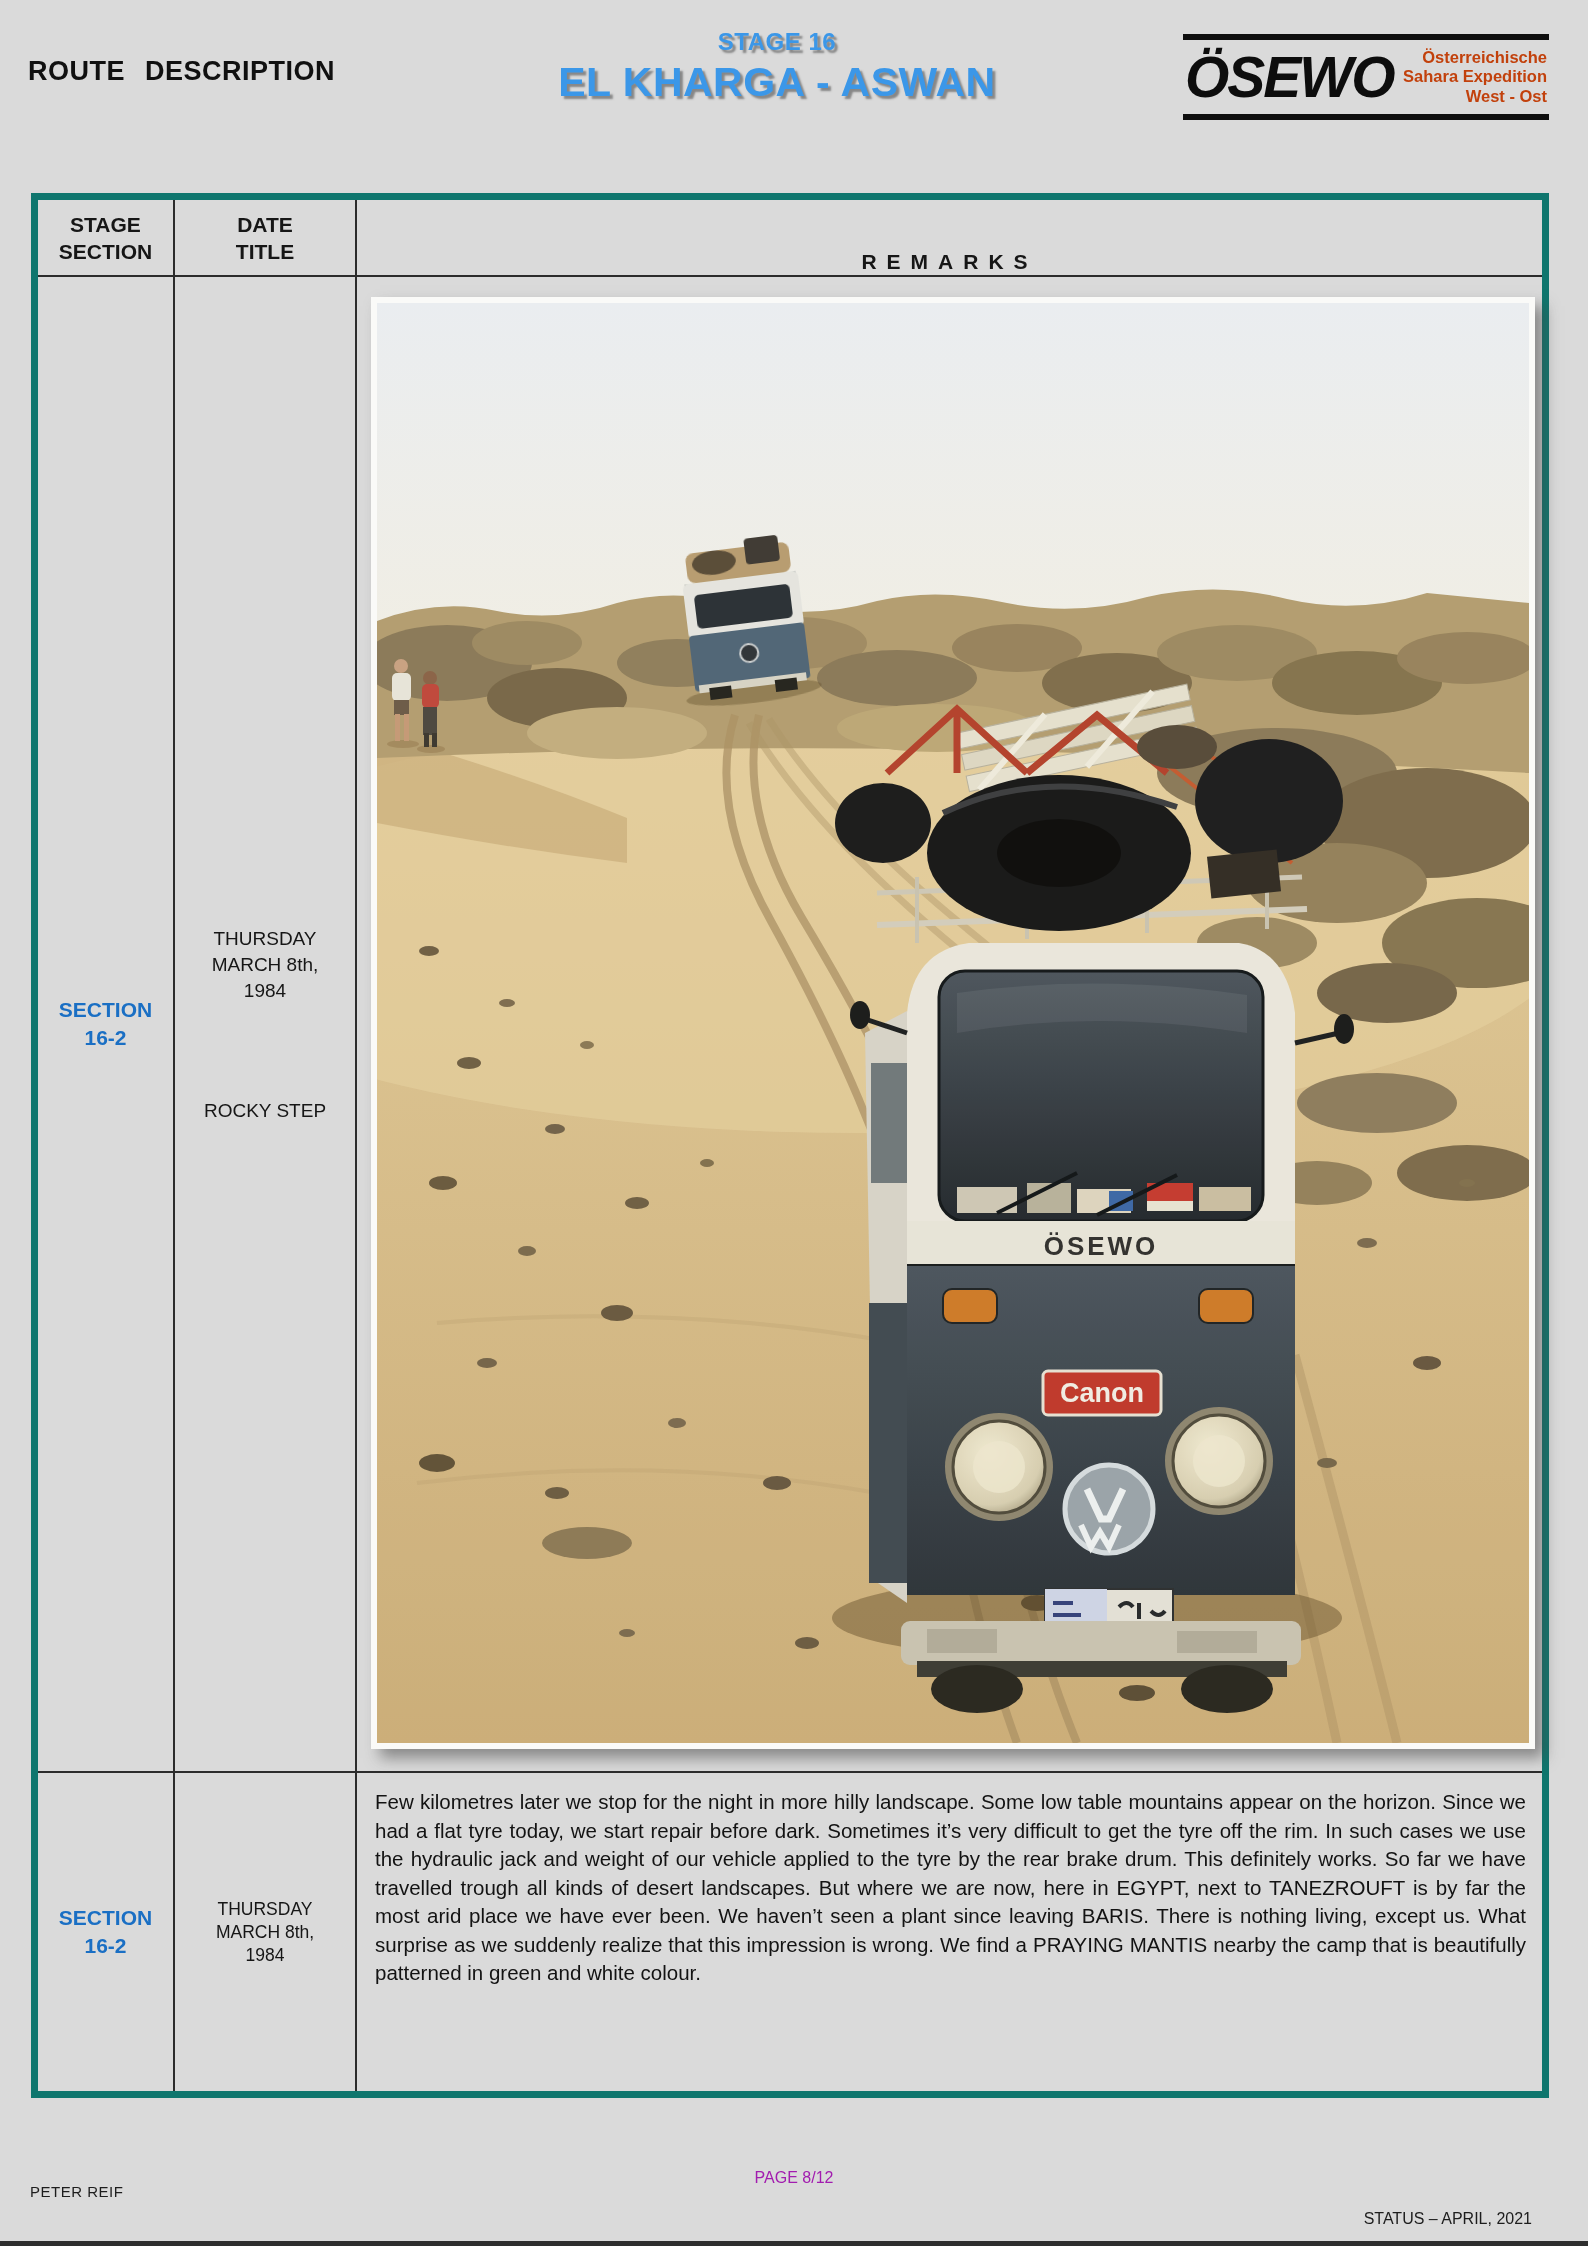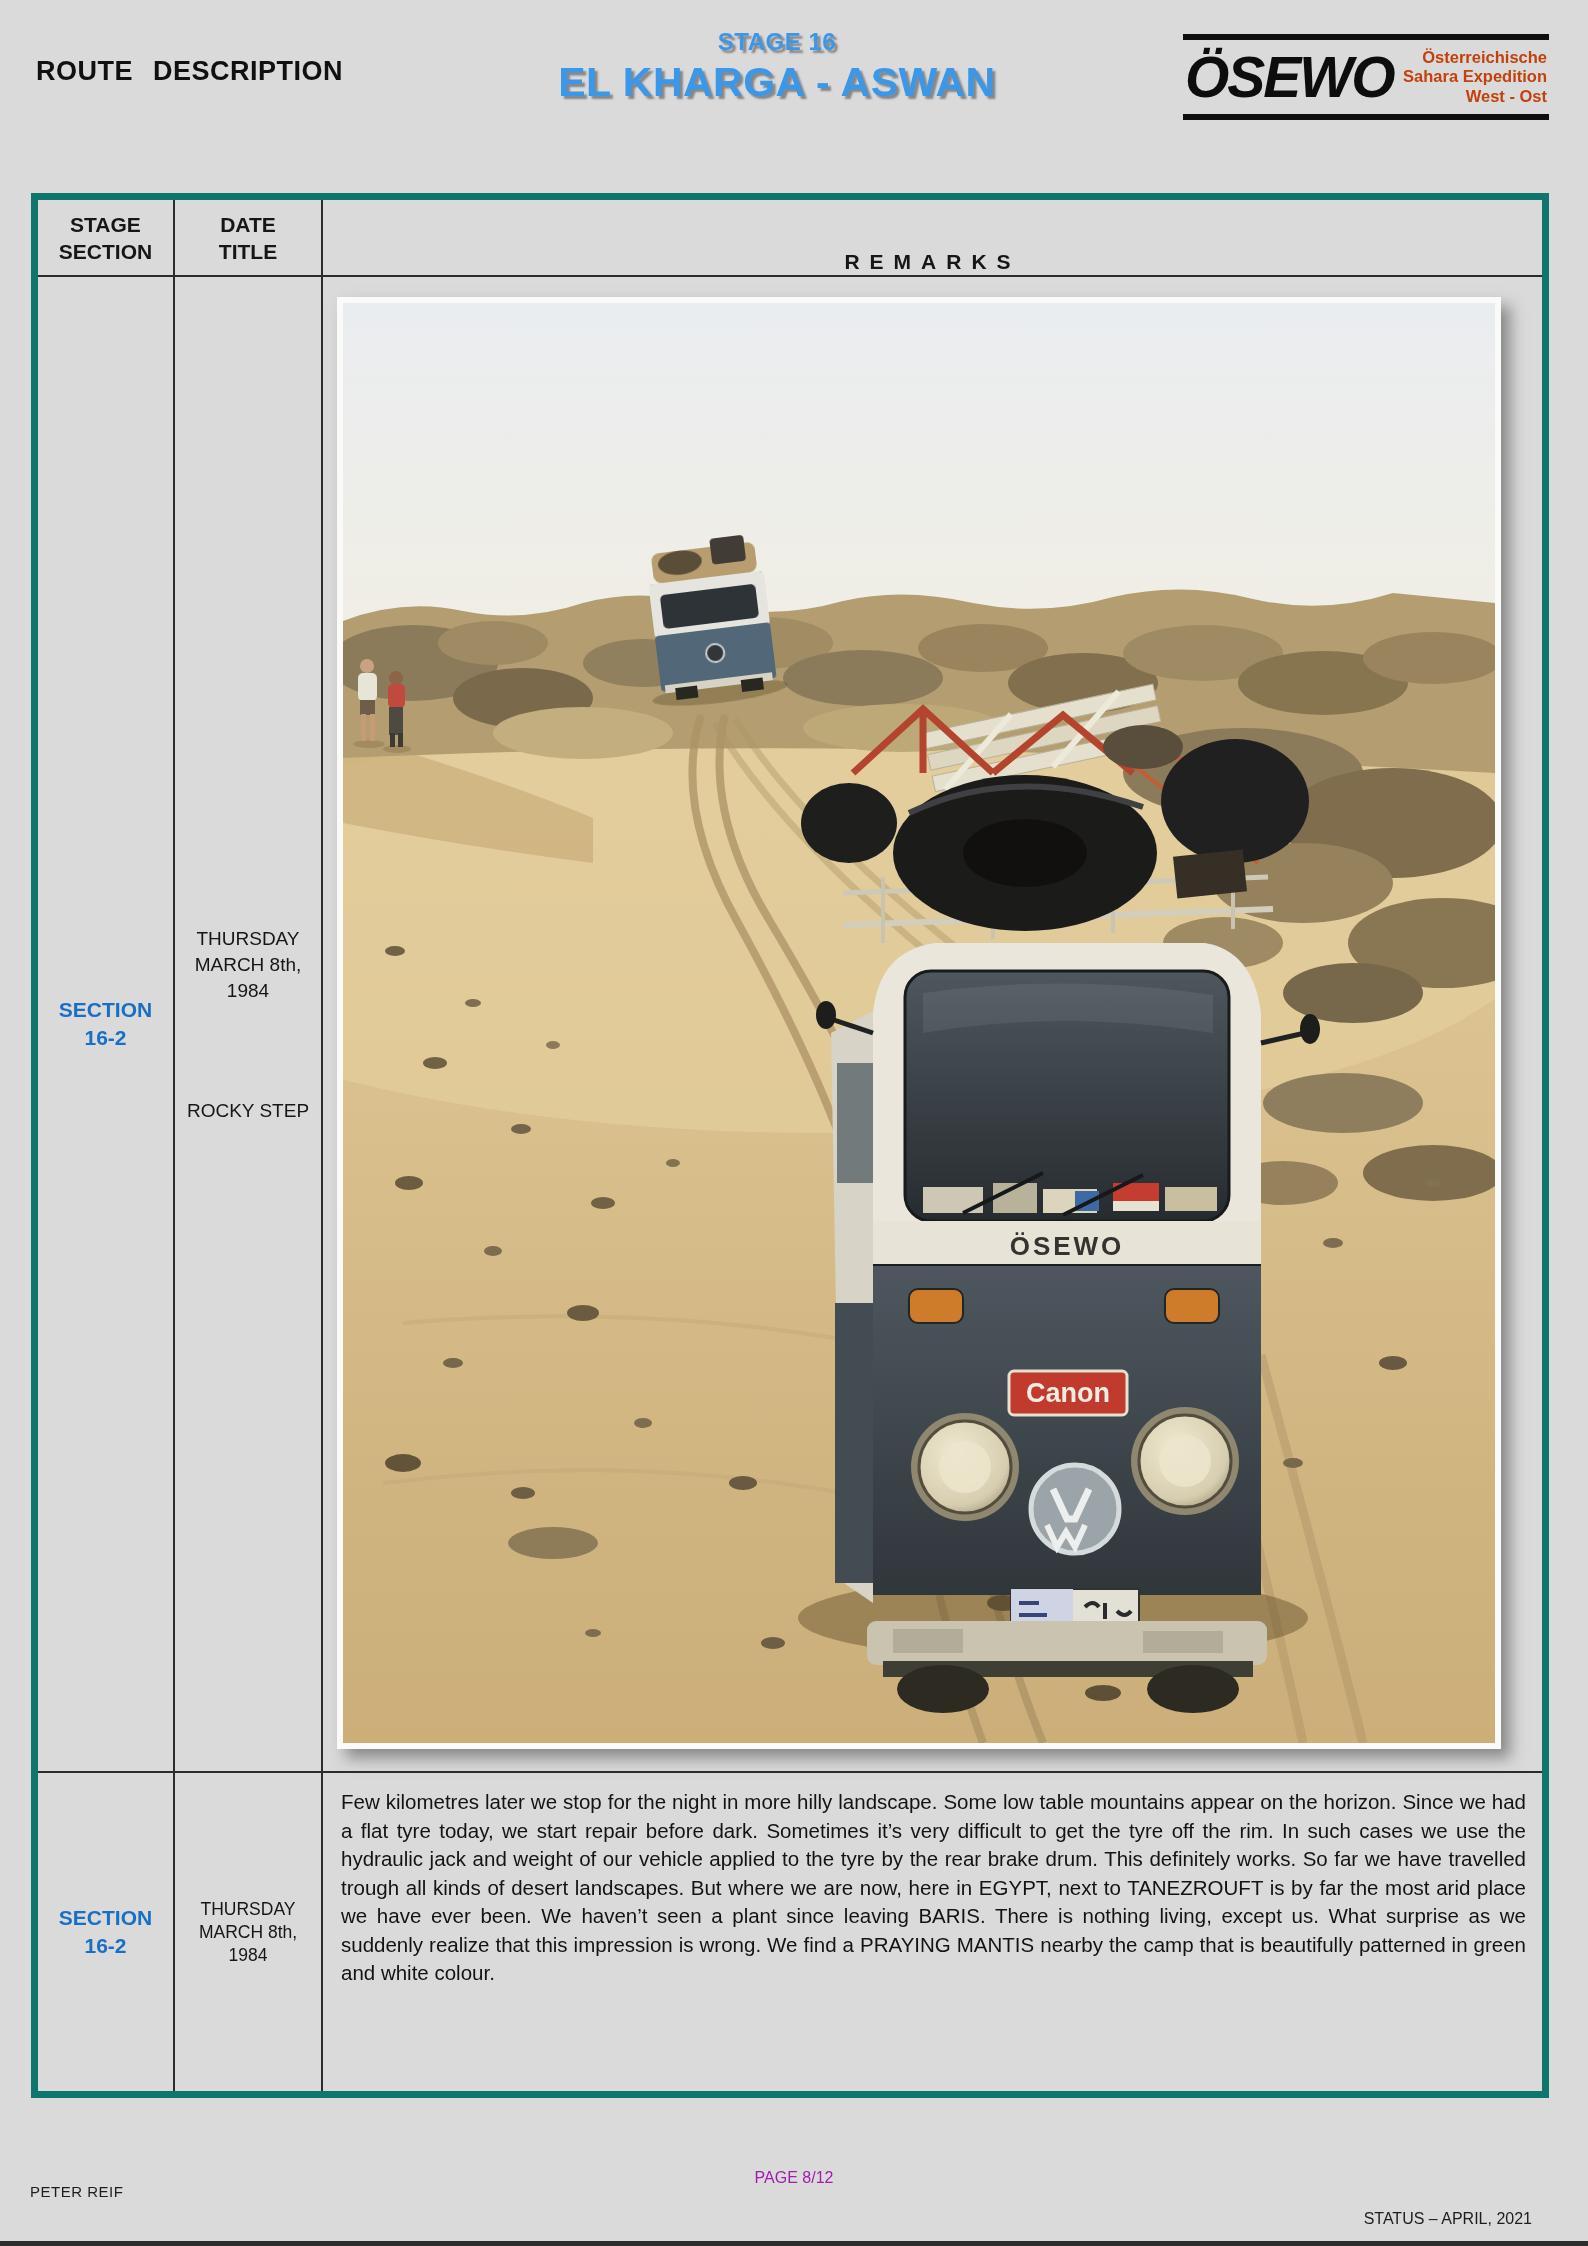--- a/index.html
+++ b/index.html
@@ -1,38 +1,38 @@
 <!DOCTYPE html>
 <html style="--accent-blue: #3b97e8; --section-blue: #1a6fc4;"><head>
 <meta charset="utf-8">
 <style>
   html,body{margin:0;padding:0;}
   body{width:1588px;height:2246px;background:#dadada;position:relative;overflow:hidden;
        font-family:"Liberation Sans", sans-serif;color:#161616;}
   .abs{position:absolute;}
 
   
-  .route-title{left:36px;top:56px;font-size:27px;font-weight:bold;letter-spacing:.5px;word-spacing:12px;color:#101010;}
+  .route-title{left:28px;top:56px;font-size:27px;font-weight:bold;letter-spacing:.5px;word-spacing:12px;color:#101010;}
   .stage-block{left:477px;top:28px;width:600px;text-align:center;}
   .stage-line1{font-size:24px;font-weight:bold;color:var(--accent-blue,#3b97e8);
                text-shadow:3px 3px 2px rgba(120,120,120,.85);letter-spacing:.5px;}
   .stage-line2{font-size:41px;font-weight:bold;color:var(--accent-blue,#3b97e8);
                text-shadow:3px 3px 2px rgba(120,120,120,.85);margin-top:3px;letter-spacing:.5px;}
   .logo{left:1183px;top:34px;width:366px;border-top:6px solid #0e0e0e;border-bottom:6px solid #0e0e0e;
         display:flex;align-items:center;justify-content:space-between;padding:5px 2px;box-sizing:border-box;height:86px;}
   .logo-word{font-size:57px;font-weight:bold;font-style:italic;letter-spacing:-2px;color:#0d0d0d;line-height:1;}
   .logo-sub{text-align:right;font-size:16.5px;font-weight:bold;line-height:19.5px;color:#c2410c;}
 
   
   .rtable{left:31px;top:193px;width:1518px;border:7px solid #0f766e;box-sizing:border-box;position:absolute;}
   .trow{display:flex;width:100%;}
   .cell{box-sizing:border-box;border-right:2px solid #2c2c2c;border-bottom:2px solid #2c2c2c;
         display:flex;flex-direction:column;align-items:center;justify-content:center;text-align:center;}
   .c1{width:137px;}
-  .c2{width:148px;}
+  .c2{width:182px;}
   .c3{flex:1;}
   .cell.last-col{border-right:none;}
   .lastrow .cell{border-bottom:none;}
   .thead{height:77px;}
   .thead .cell{font-size:21px;font-weight:bold;line-height:27px;}
   .remarks-head{font-size:23px;font-weight:normal;letter-spacing:10px;margin-top:48px;}
   .row-photo{height:1496px;}
   .row-text{height:318px;}
   .section-label{color:var(--section-blue,#1a6fc4);font-weight:bold;font-size:21px;line-height:28px;}
   .date-block{font-size:19px;line-height:26px;}

